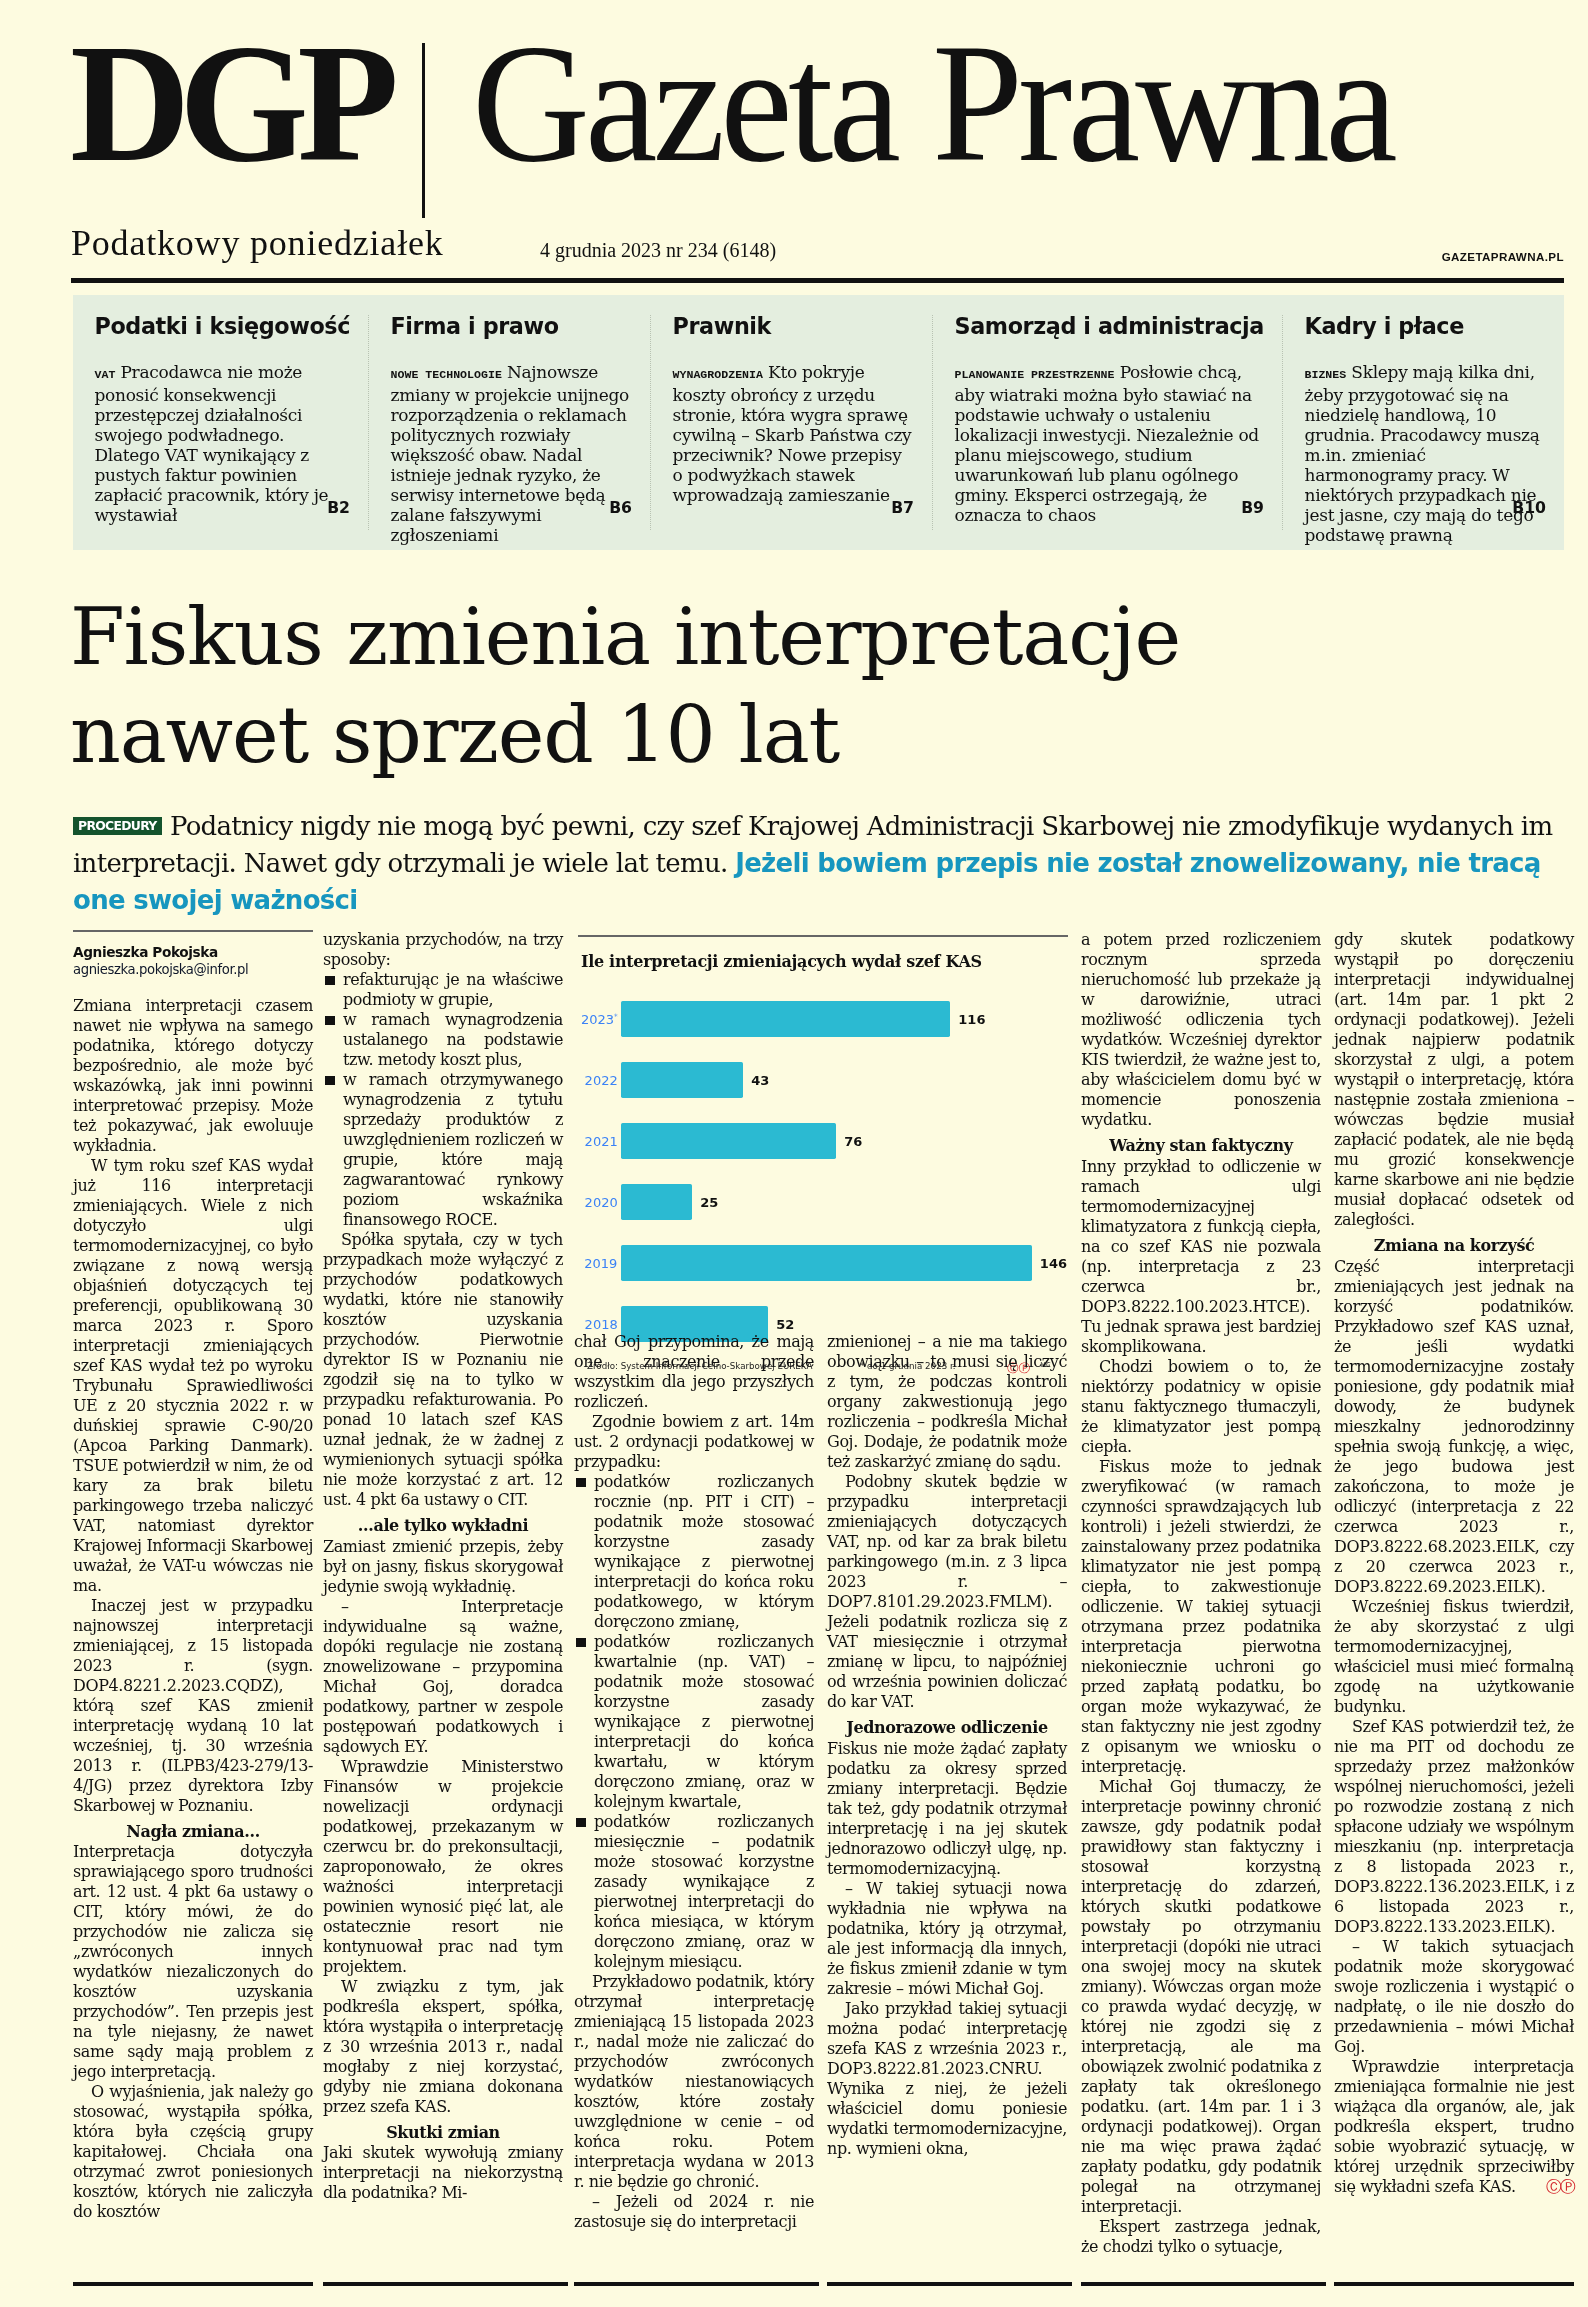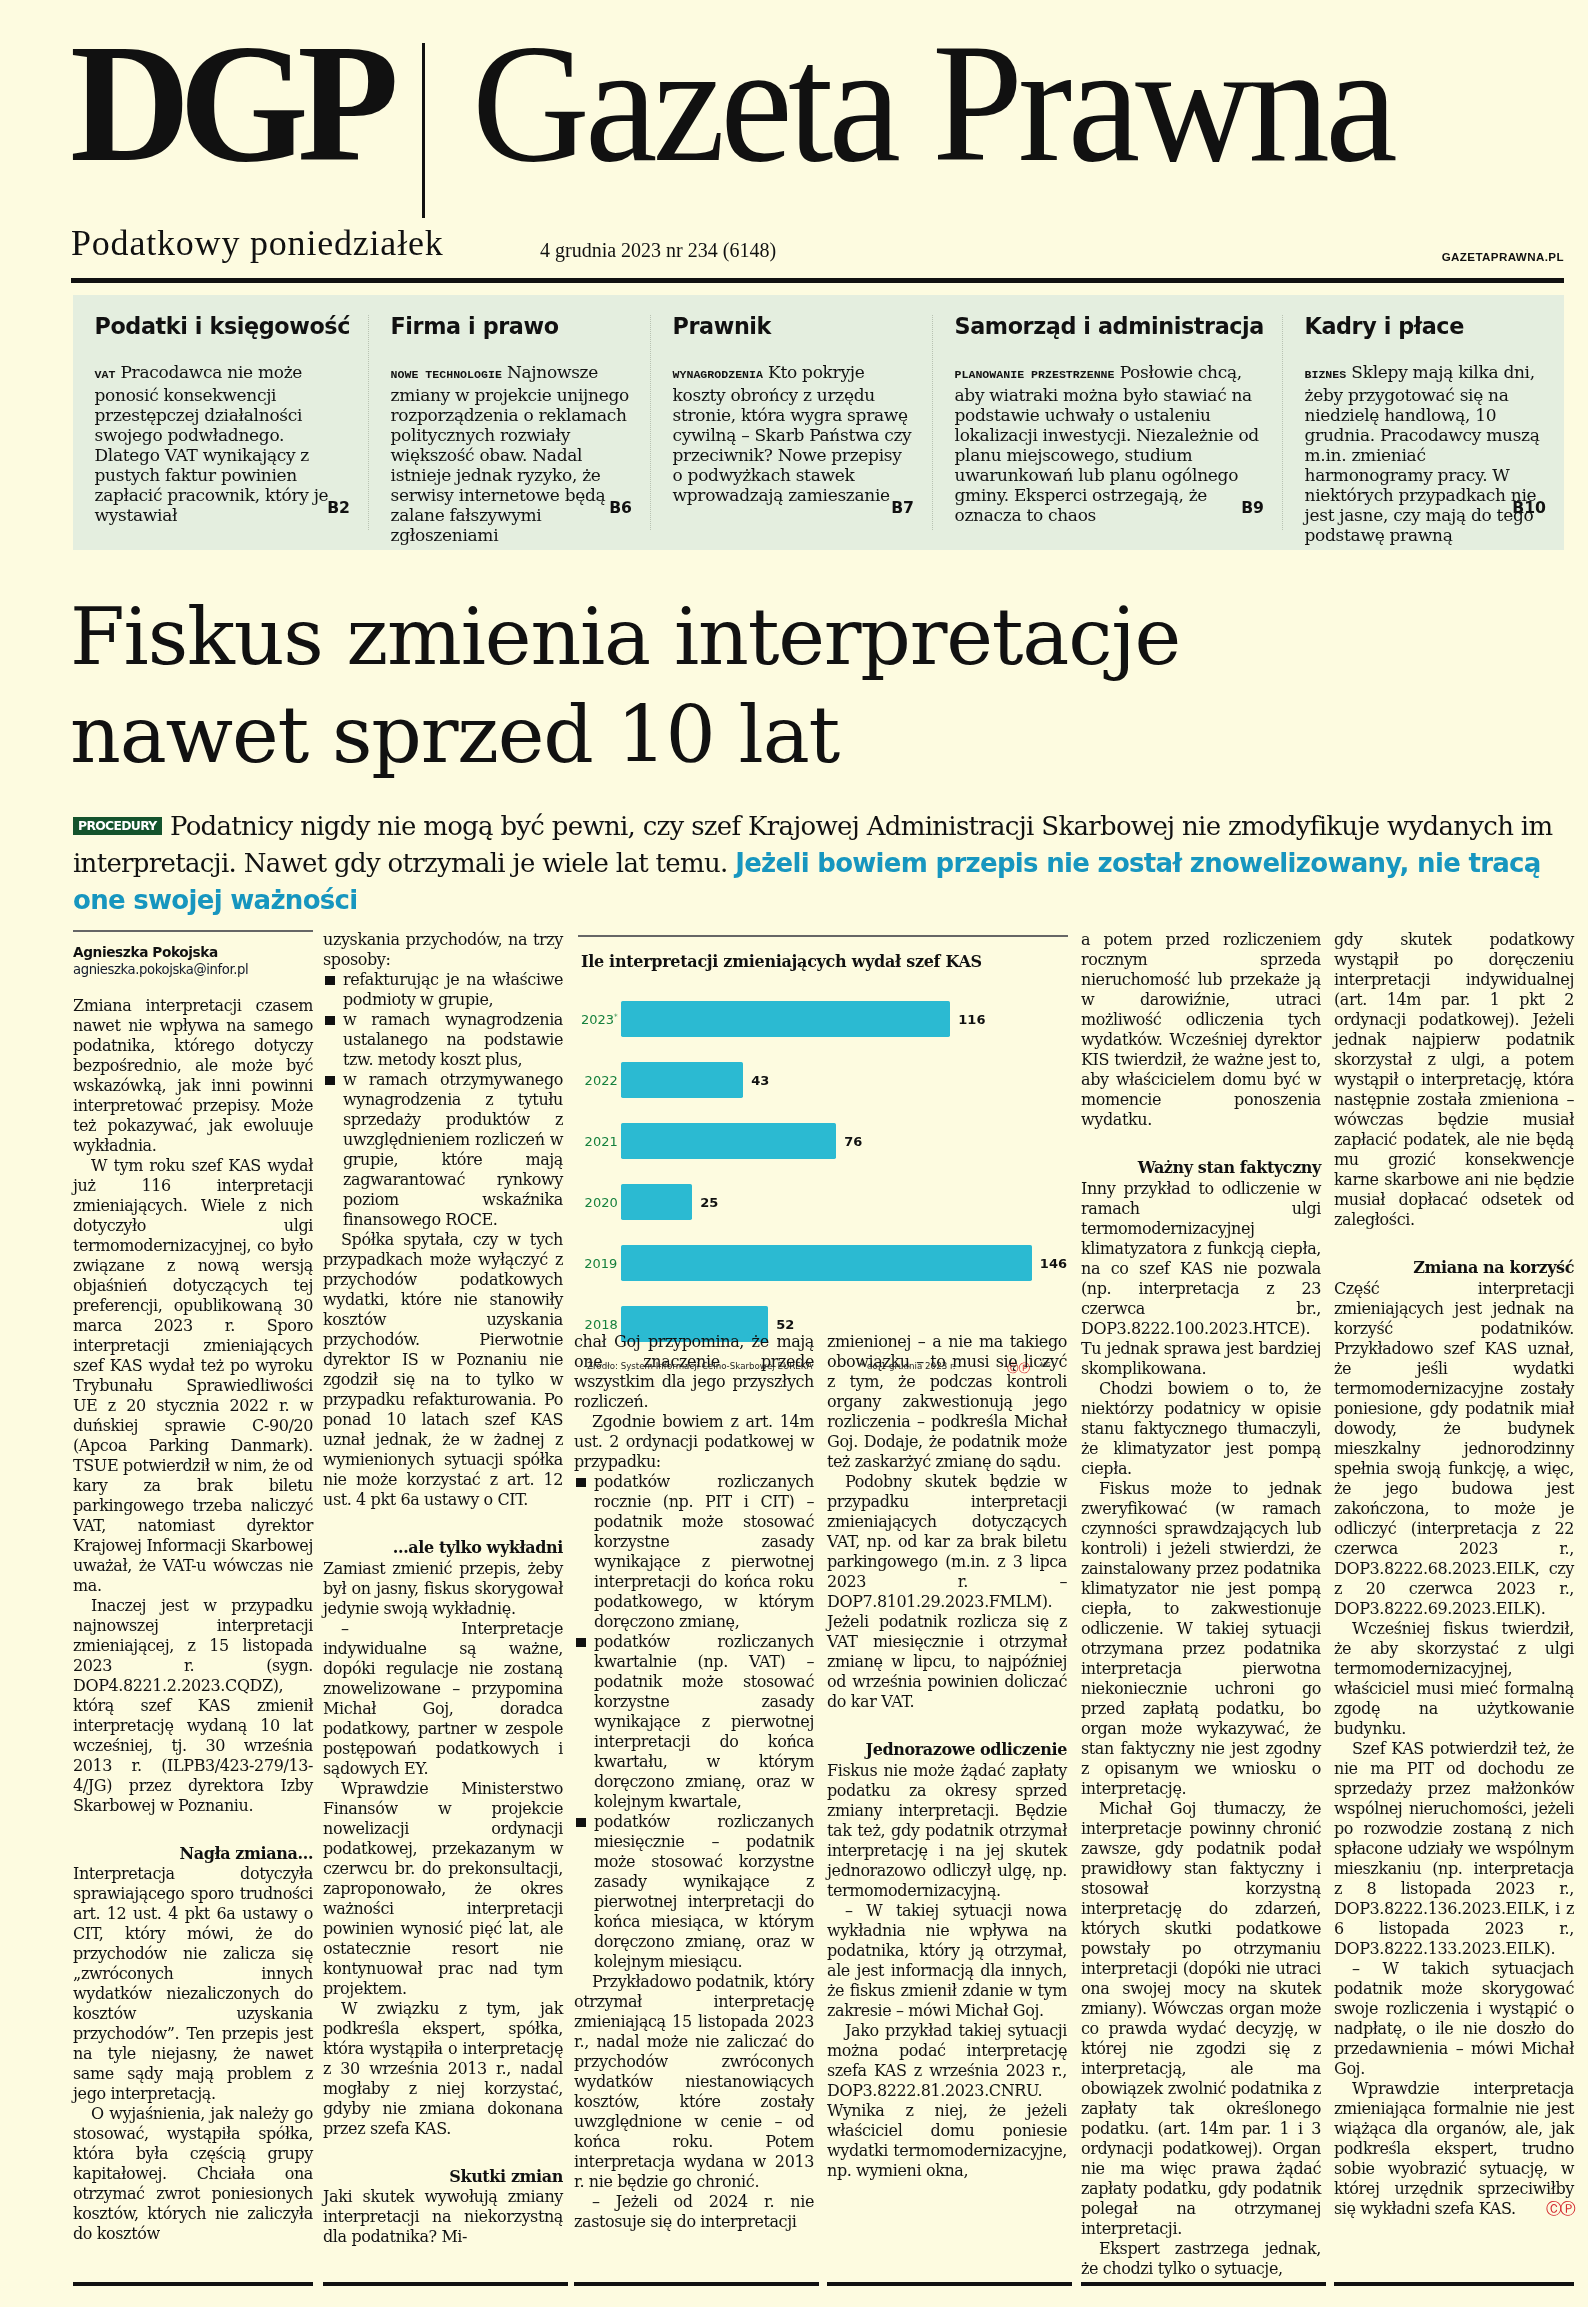--- a/index.html
+++ b/index.html
@@ -140,22 +140,22 @@
     font-weight: bold; font-size: 13.7px; line-height: 18px;
   }
   .author-email {
     font-family: "DejaVu Sans", sans-serif;
     font-size: 13.2px; line-height: 18px; color: #0f172a;
     margin-bottom: 16.5px;
   }
   .subhead {
     font-family: "DejaVu Serif", serif;
     font-weight: bold; font-size: 16px;
-    line-height: 21.5px; margin-top: 27px;
-    text-align: right;
+    line-height: 21.5px; margin-top: 5px;
+    text-align: center;
   }
   .col ul { list-style: none; }
   .col li { position: relative; padding-left: 20px; }
   .col li::before {
     content: ""; position: absolute; left: 1.7px; top: 5.8px;
     width: 10.8px; height: 9px; background: #111;
   }
   .bottom-rule { position: absolute; height: 4.1px; background: #111; }
   .cp-icons { color: #d3262c; font-family: "DejaVu Sans", sans-serif; font-size: 15.7px; float: right; letter-spacing: -1.7px; }
 
@@ -164,21 +164,21 @@
   .chart-rule { height: 1.7px; background: #666; width: 490px; margin-left: 6.6px; }
   .chart-title {
     font-family: "DejaVu Serif", serif; font-weight: bold;
     font-size: 16px; margin: 15px 0 0 10px; letter-spacing: -0.3px;
   }
   .chart-rows { margin-top: 18px; }
   .chart-row { height: 61px; display: flex; align-items: center; }
   .chart-year {
     width: 50px; text-align: right;
     font-family: "DejaVu Sans", sans-serif; font-size: 13px;
-    padding-right: 3.3px; color: #15803d;
+    padding-right: 3.3px; color: #3b82f6;
   }
   .chart-year sup { font-size: 7.4px; }
   .chart-bar { height: 36px; background: #2bbad2; border-radius: 1.7px; }
   .chart-val {
     font-family: "DejaVu Sans", sans-serif; font-weight: bold;
     font-size: 13px; margin-left: 8.3px;
   }
   .chart-foot {
     margin-top: 6.6px; margin-left: 16px; display: flex;
     font-family: "DejaVu Sans", sans-serif; font-size: 8.7px; color: #222;

